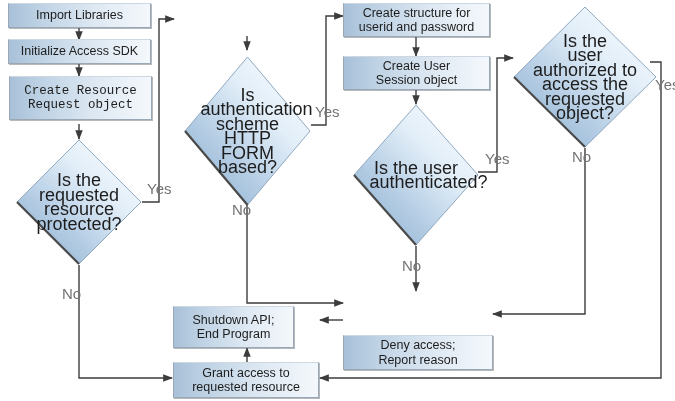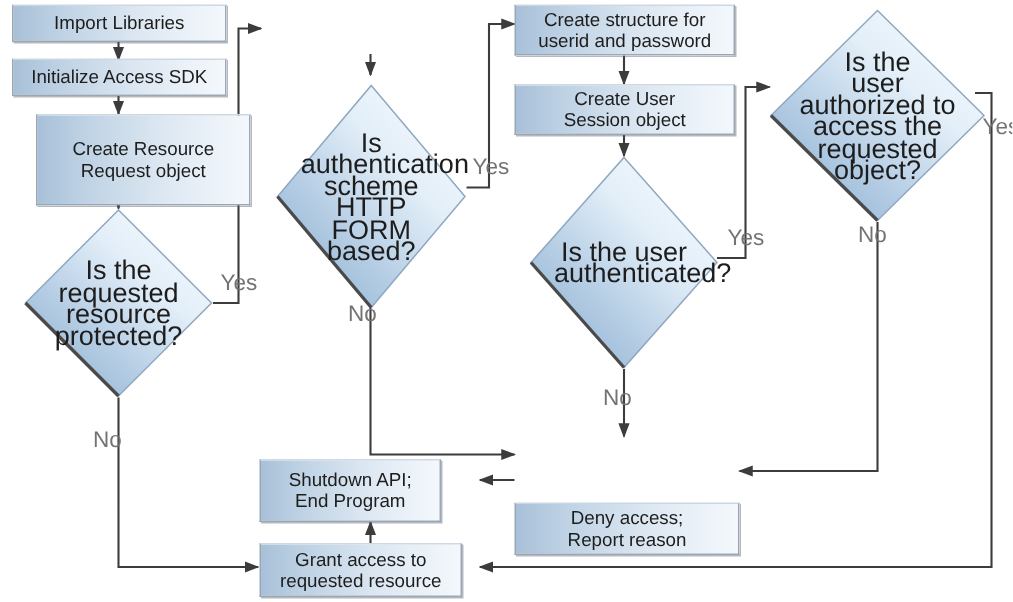--- a/index.html
+++ b/index.html
@@ -118,21 +118,21 @@
   </svg>
 
   <div class="node proc" style="left:8px; top:3px; width:143px; height:25px;">
     <span class="label">Import Libraries</span>
   </div>
 
   <div class="node proc" style="left:8px; top:39px; width:143px; height:25px;">
     <span class="label">Initialize Access SDK</span>
   </div>
 
-  <div class="node proc" style="left:24px; top:76px; width:143px; height:61px;">
+  <div class="node proc" style="left:9px; top:76px; width:143px; height:44px;font-family:Liberation Mono, monospace;">
     <span class="label">Create Resource<br>Request object</span>
   </div>
 
   <div class="node decision" style="left:16px; top:139px; width:126px; height:126px;">
     <svg viewBox="0 0 126 126" preserveAspectRatio="none">
       <defs>
         <linearGradient id="dg1" x1="0.08" y1="0.92" x2="0.82" y2="0.12">
           <stop offset="0%" stop-color="#8fb2d2"></stop>
           <stop offset="38%" stop-color="#b9d0e6"></stop>
           <stop offset="72%" stop-color="#e2eef8"></stop>
@@ -203,21 +203,21 @@
   </div>
 
   <div class="node proc" style="left:343px; top:291px; width:150px; height:35px;margin-top:44px;">
     <span class="label">Deny access;<br>Report reason</span>
   </div>
 
   <div class="node proc" style="left:173px; top:306px; width:121px; height:42px;">
     <span class="label">Shutdown API;<br>End Program</span>
   </div>
 
-  <div class="node proc" style="left:173px; top:362px; width:135px; height:36px;">
+  <div class="node proc" style="left:173px; top:362px; width:146px; height:36px;">
     <span class="label">Grant access to<br>requested resource</span>
   </div>
 
   <span class="edge-label" style="left:147px; top:182px;">Yes</span>
 
   <span class="edge-label" style="left:62px; top:287px;">No</span>
 
   <span class="edge-label" style="left:315px; top:105px;">Yes</span>
 
   <span class="edge-label" style="left:232px; top:203px;">No</span>

